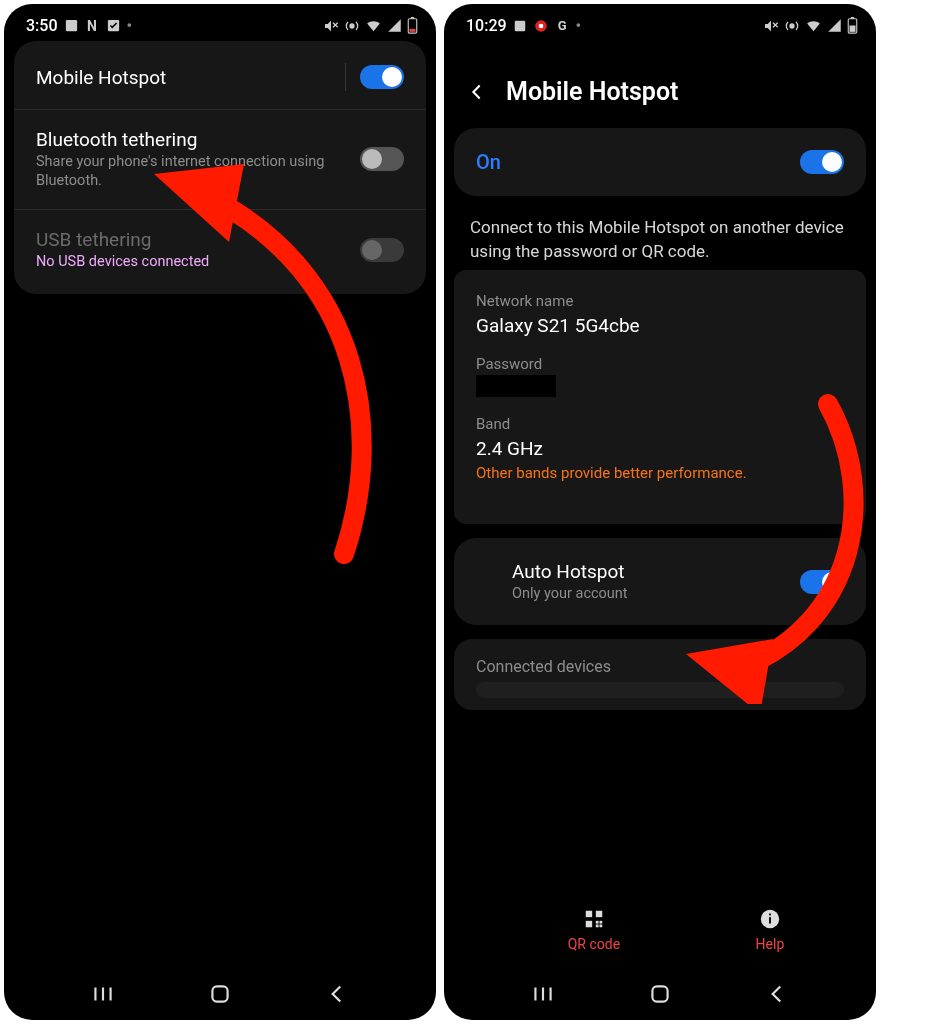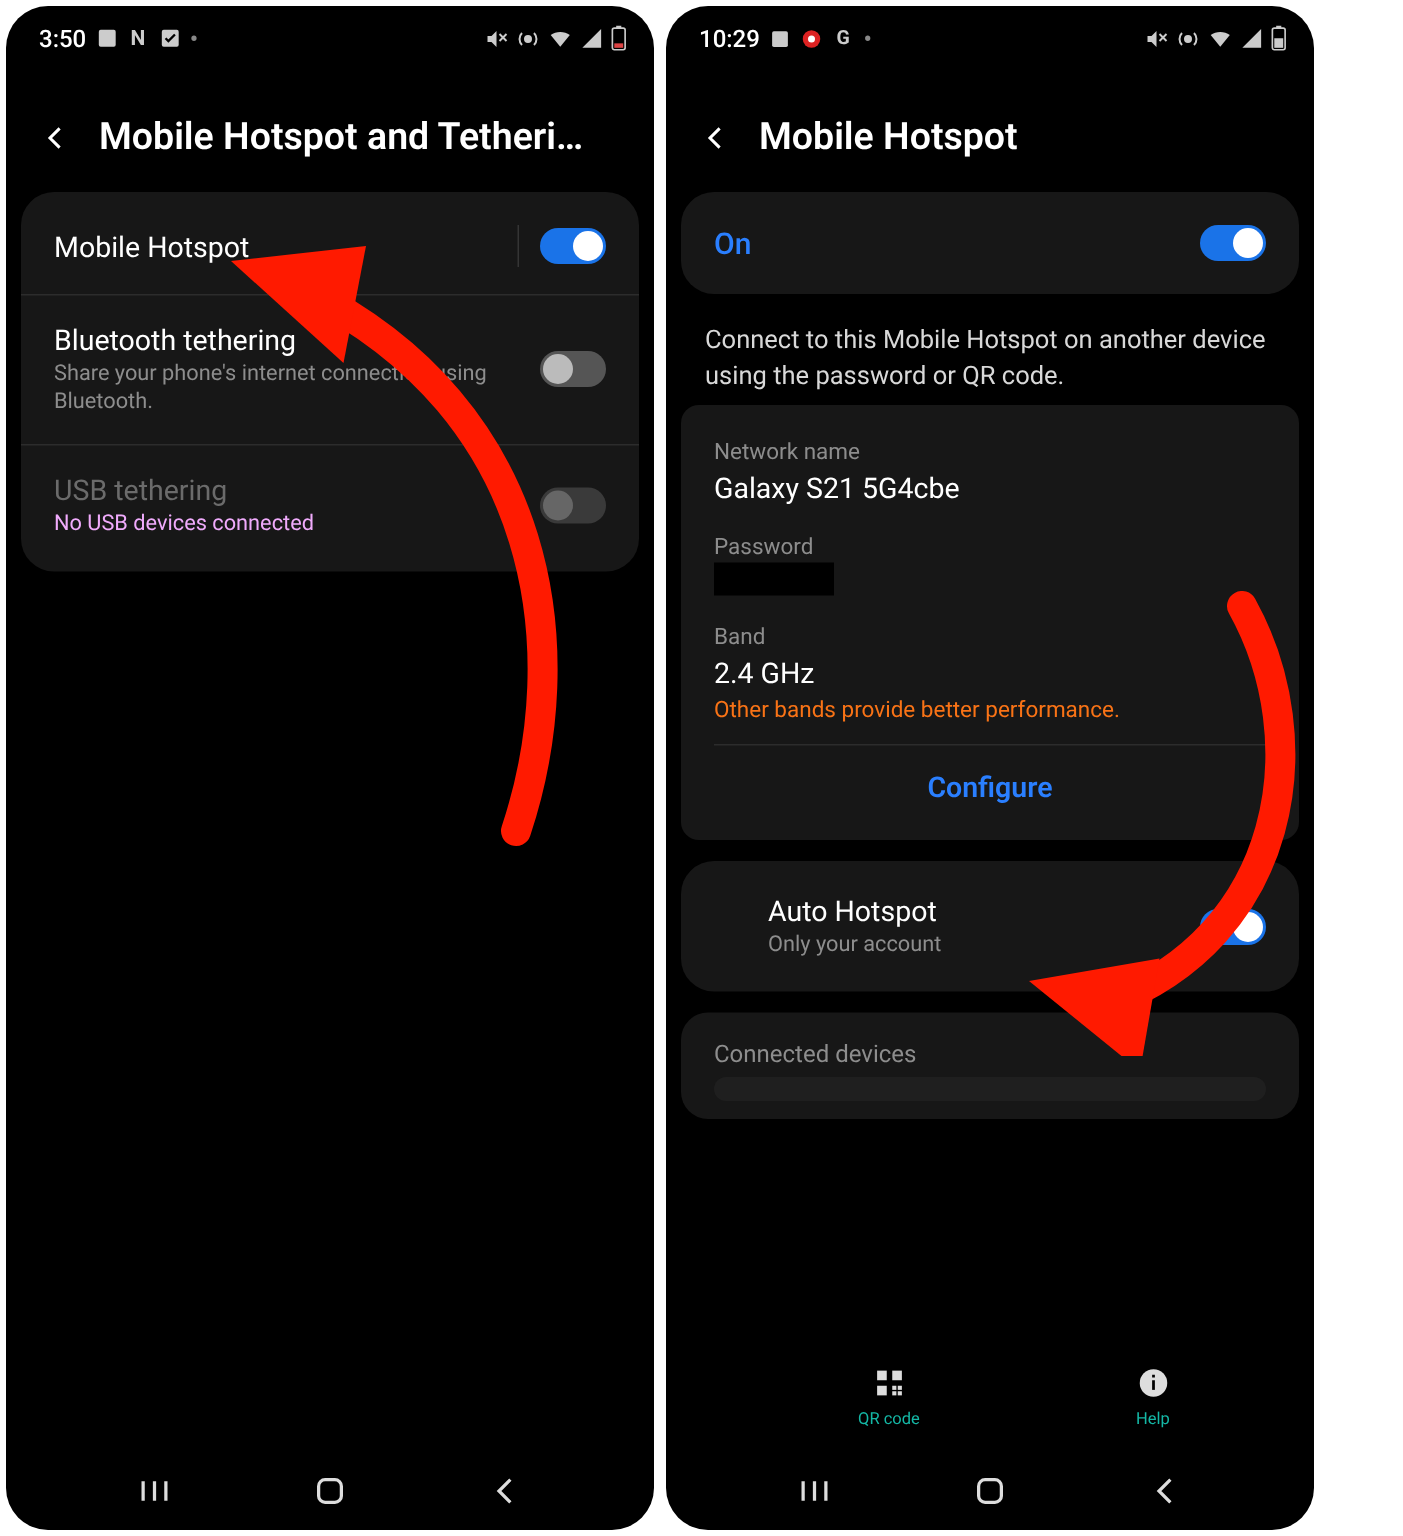--- a/index.html
+++ b/index.html
@@ -75,33 +75,33 @@
   }
   .toggle.on { background: #1a73e8; }
   .toggle.on::after { right: 2px; }
   .toggle.off { background: #555; }
   .toggle.off::after { left: 2px; background: #bbb; }
   .toggle.off.dis { background: #3a3a3a; }
   .toggle.off.dis::after { background: #666; }
   .sep { width: 1px; height: 28px; background: #353535; margin-right: 14px;}
   .on-label { color: #2a7fff; font-size: 20px; font-weight: 500;}
   .body-text { color: #d8d8d8; font-size: 17px; line-height: 1.4; padding: 6px 26px 6px 26px;}
-  .info-card { background:#171717; margin:0 10px 14px 10px; border-radius:12px; padding: 22px 22px 16px 22px;}
+  .info-card { background:#171717; margin:0 10px 14px 10px; border-radius:12px; padding: 22px 22px 28px 22px;}
   .info-label { color:#8d8d8d; font-size:15px; margin-bottom:4px;}
   .info-value { color:#fff; font-size:19px; margin-bottom:18px;}
   .info-note { color:#f97316; font-size:15px; margin-top:-14px; margin-bottom:14px;}
   .redact { background:#000; width:80px; height:22px; margin-bottom:18px; margin-top:-2px;}
   .configure { color:#2a7fff; font-size:19px; font-weight:600; text-align:center; padding:16px 0 8px 0; border-top:1px solid #2c2c2c;}
   .section-label { color:#8d8d8d; font-size:16px; padding:14px 22px 6px 22px;}
   .bottom-actions {
     position:absolute; bottom:58px; left:0; right:0;
     display:flex; justify-content:space-around; padding:10px 40px;
     background:#000;
   }
-  .action { display:flex; flex-direction:column; align-items:center; gap:6px; color:#14b8a6; font-size:11px;margin-left:32px;}
+  .action { display:flex; flex-direction:column; align-items:center; gap:6px; color:#ef4444; font-size:14px;margin-left:32px;}
   .action-icon { width:22px; height:22px; }
   .navbar {
     position:absolute; bottom:0; left:0; right:0; height:52px;
     display:flex; justify-content:space-around; align-items:center;
     padding:0 40px;
   }
   .nav-icon { color:#ddd; }
   
   .arrow-svg { position:absolute; pointer-events:none; }
 </style>
@@ -144,26 +144,20 @@
           <path d="M2 22h20V2L2 22z"></path>
         </svg>
       <svg width="11" height="17" viewBox="0 0 12 20">
           <rect x="1" y="2" width="10" height="17" rx="1.5" fill="none" stroke="#ccc" stroke-width="1.3"></rect>
           <rect x="4" y="0" width="4" height="2" fill="#ccc"></rect>
           <rect x="2.5" y="14" width="7" height="3.5" fill="#d44"></rect>
         </svg>
     </div>
   </div>
 
-  <div class="header">
-    <svg class="back-chev" viewBox="0 0 24 24" fill="none" stroke="#fff" stroke-width="2.2">
-        <path d="M15 5l-7 7 7 7"></path>
-      </svg>
-    <div class="header-title">Mobile Hotspot and Tetheri…</div>
-  </div>
 
   <div class="card">
     <div class="row">
       <div class="row-text">
         <div class="row-title">Mobile Hotspot</div>
       </div>
       <div class="sep"></div>
       <div class="toggle on"></div>
     </div>
     <div class="row">
@@ -265,21 +259,20 @@
     <div class="info-label">Network name</div>
     <div class="info-value">Galaxy S21 5G4cbe</div>
 
     <div class="info-label">Password</div>
     <div class="redact"></div>
 
     <div class="info-label">Band</div>
     <div class="info-value">2.4 GHz</div>
     <div class="info-note">Other bands provide better performance.</div>
 
-    <div class="configure">Configure</div>
   </div>
 
   <div class="card">
     <div class="row" style="border:none;margin-left:36px;">
       <div class="row-text">
         <div class="row-title">Auto Hotspot</div>
         <div class="row-sub">Only your account</div>
       </div>
       <div class="toggle on"></div>
     </div>

